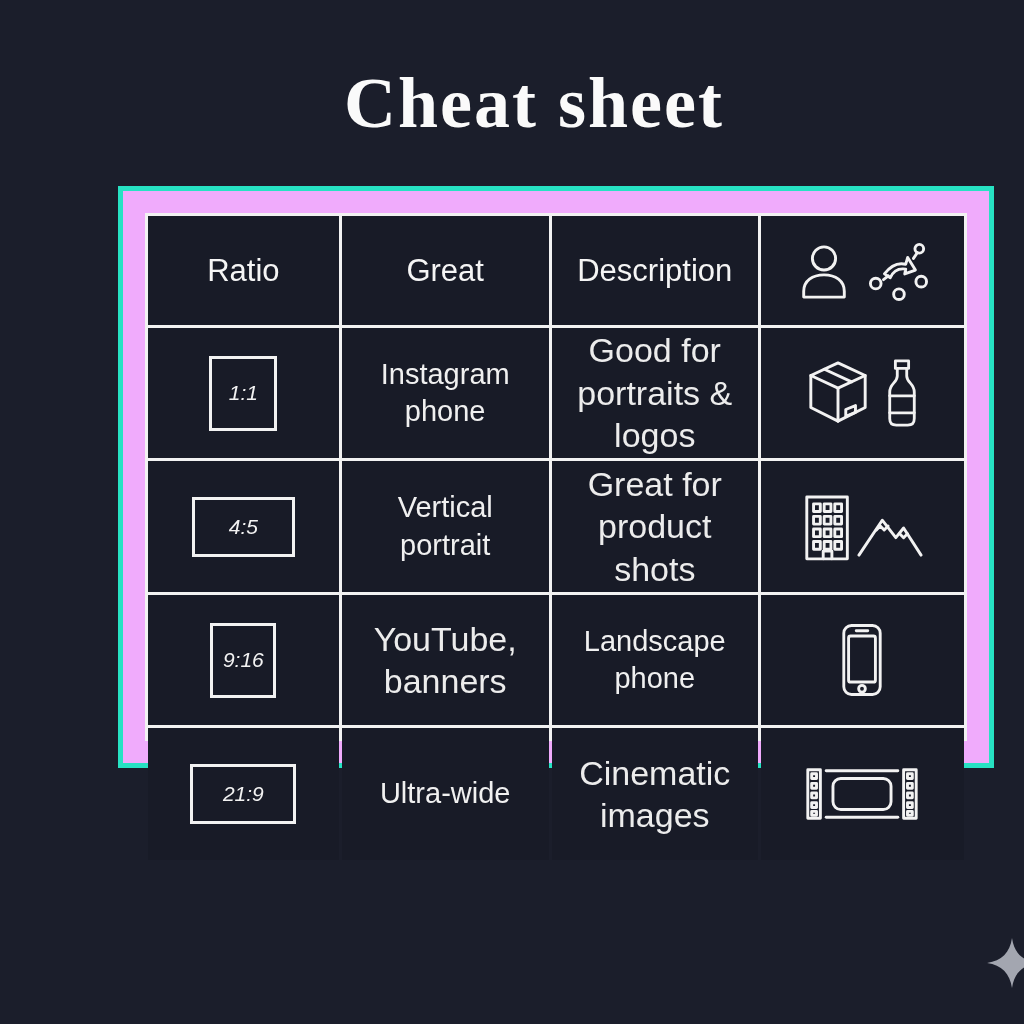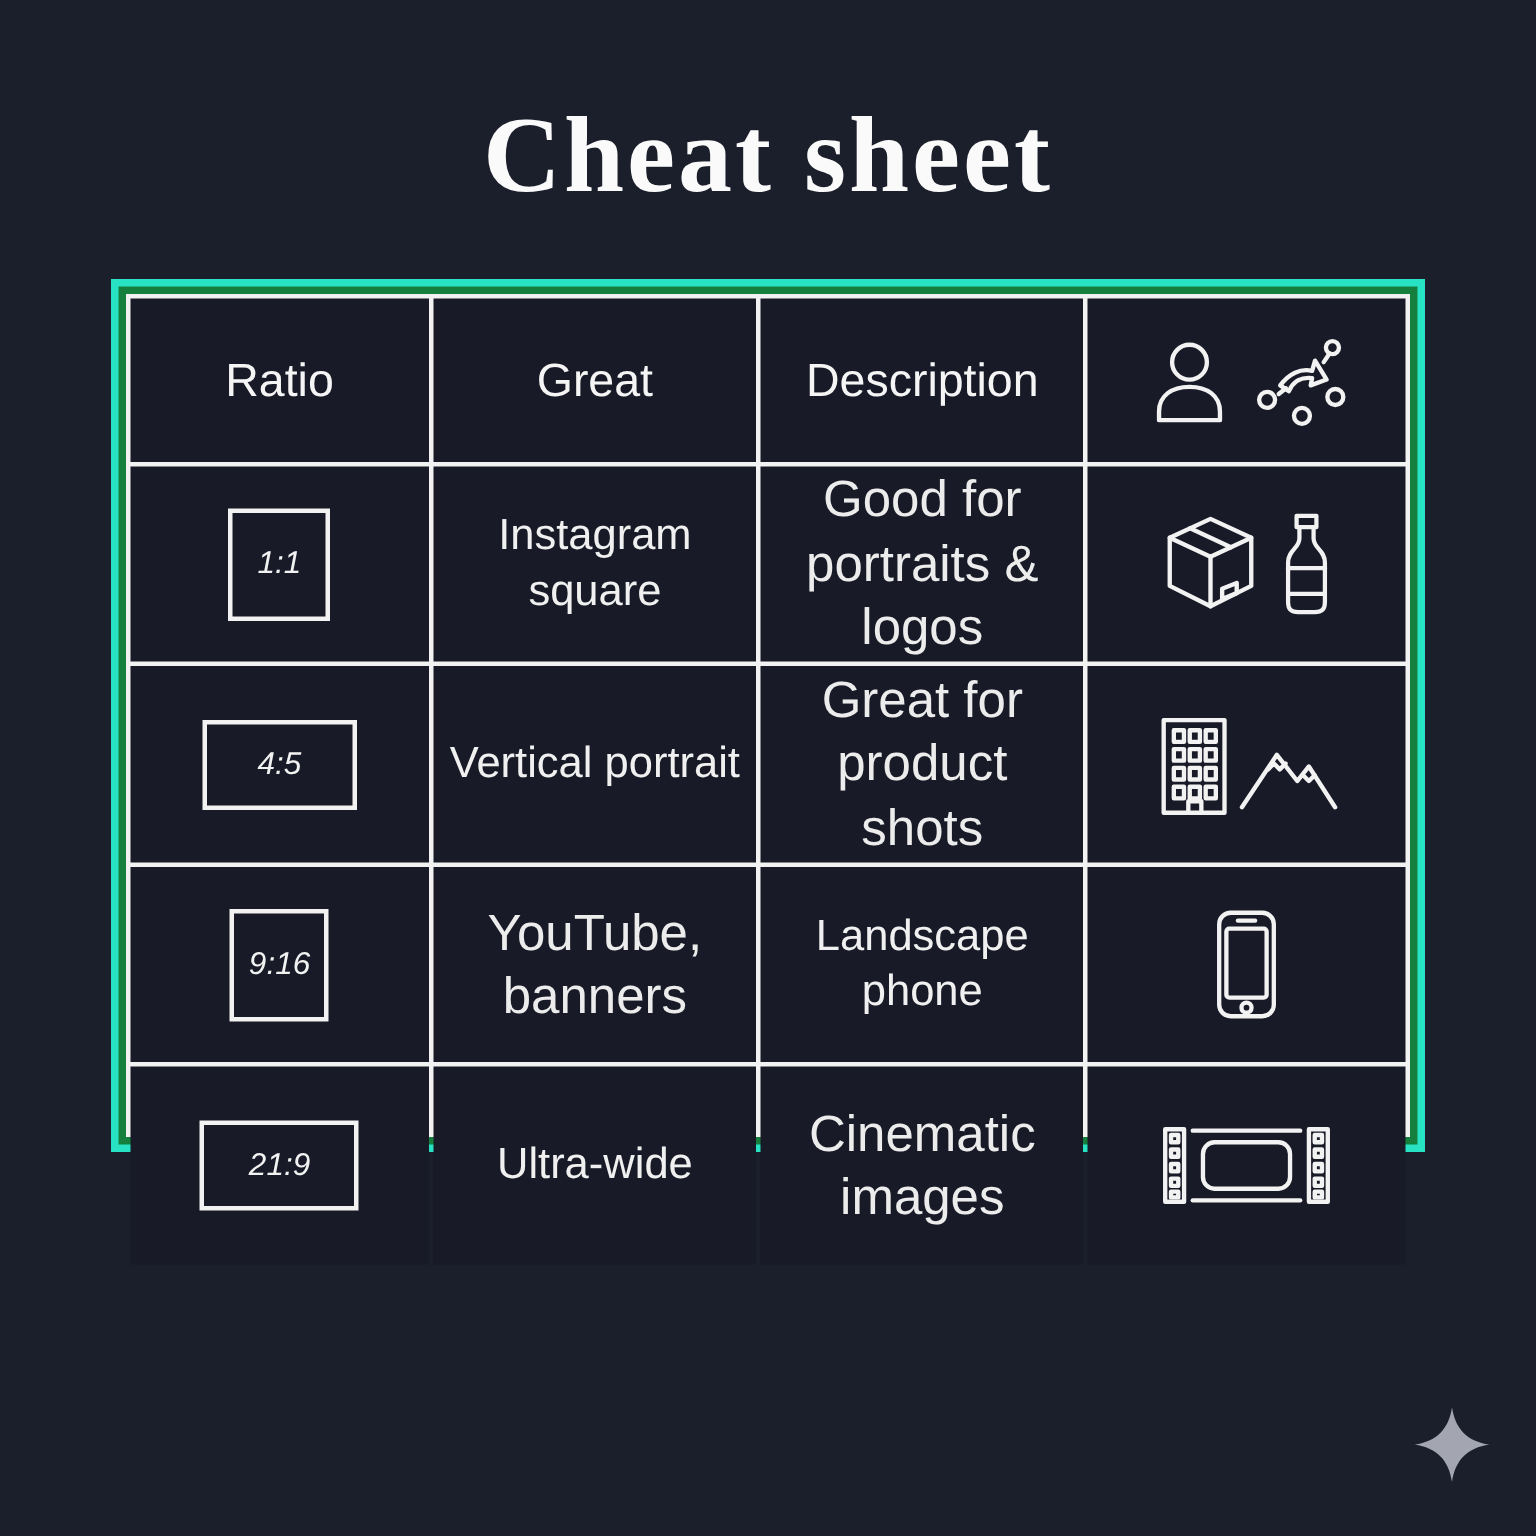--- a/index.html
+++ b/index.html
@@ -4,43 +4,43 @@
 <style>
   html, body { margin: 0; padding: 0; }
   body {
     width: 1024px; height: 1024px;
     background: #1b1e2b;
     font-family: "Liberation Sans", sans-serif;
     color: #f2f2f2;
     position: relative;
     overflow: hidden;
   }
-  .stage { position: absolute; inset: 0; }
+  .stage { position: absolute; inset: 0; margin-left: 44px; }
 
   
   .title {
     position: absolute;
     top: 62px; left: 0; right: 0;
     text-align: center;
     font-family: cursive;
     font-size: 72px;
     font-weight: 600;
     letter-spacing: 2px;
     color: #fafafa;
   }
 
   
   .frame {
     position: absolute;
     left: 74px; top: 186px;
     width: 876px; height: 582px;
     border: 5px solid #27e2c3;
-    background: #15803d;
-    box-sizing: border-box;
-    padding: 5px;
+    background: #f0abfc;
+    box-sizing: border-box;
+    padding: 22px;
   }
   .grid {
     width: 100%; height: 100%;
     box-sizing: border-box;
     background: #f2f2f2;           
     padding: 3px;
     display: grid;
     grid-template-columns: 198fr 215fr 214fr 211fr;
     grid-template-rows: 109px 130px 131px 130px 132px;
     gap: 3px;
@@ -116,21 +116,21 @@
             </svg>
           </span>
         </div>
       </div>
 
       <div class="cell">
         <div class="ratio-box rb-1-1">
           <span>1:1</span>
         </div>
       </div>
-      <div class="cell label-cell">Instagram square</div>
+      <div class="cell label-cell">Instagram phone</div>
       <div class="cell desc-cell">Good for portraits &amp; logos</div>
       <div class="cell">
         <div class="icon-pair">
           <span>
             <svg width="66" height="72" viewBox="0 0 68 74">
               <path class="stroke" d="M34 6 L62 19 L34 32 L6 19 Z"></path>
               <path class="stroke" d="M6 19 L6 52 L34 66 L34 32"></path>
               <path class="stroke" d="M62 19 L62 52 L34 66"></path>
               <path class="stroke" d="M20 12.5 L48 25.5"></path>
               <path class="stroke" d="M42 54 L52 50 L52 57 L42 61 Z"></path>

